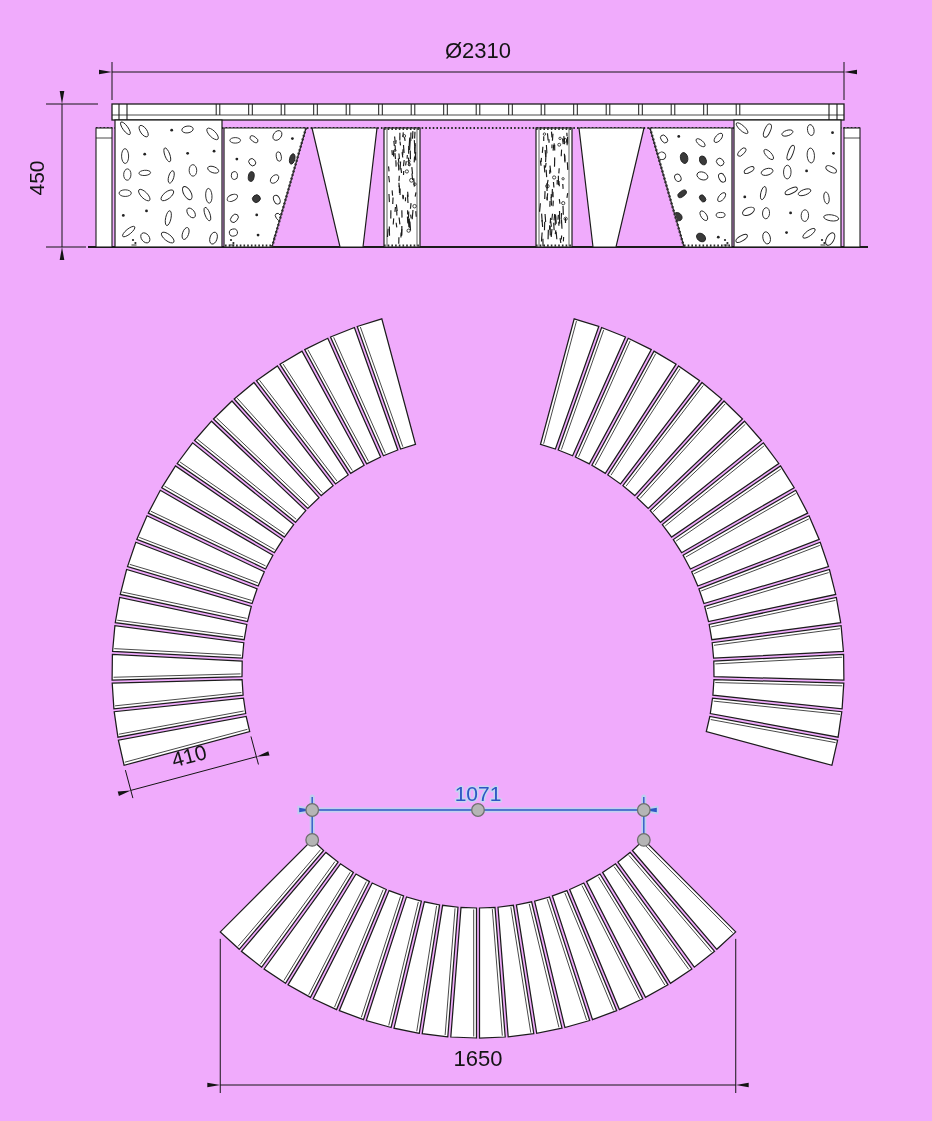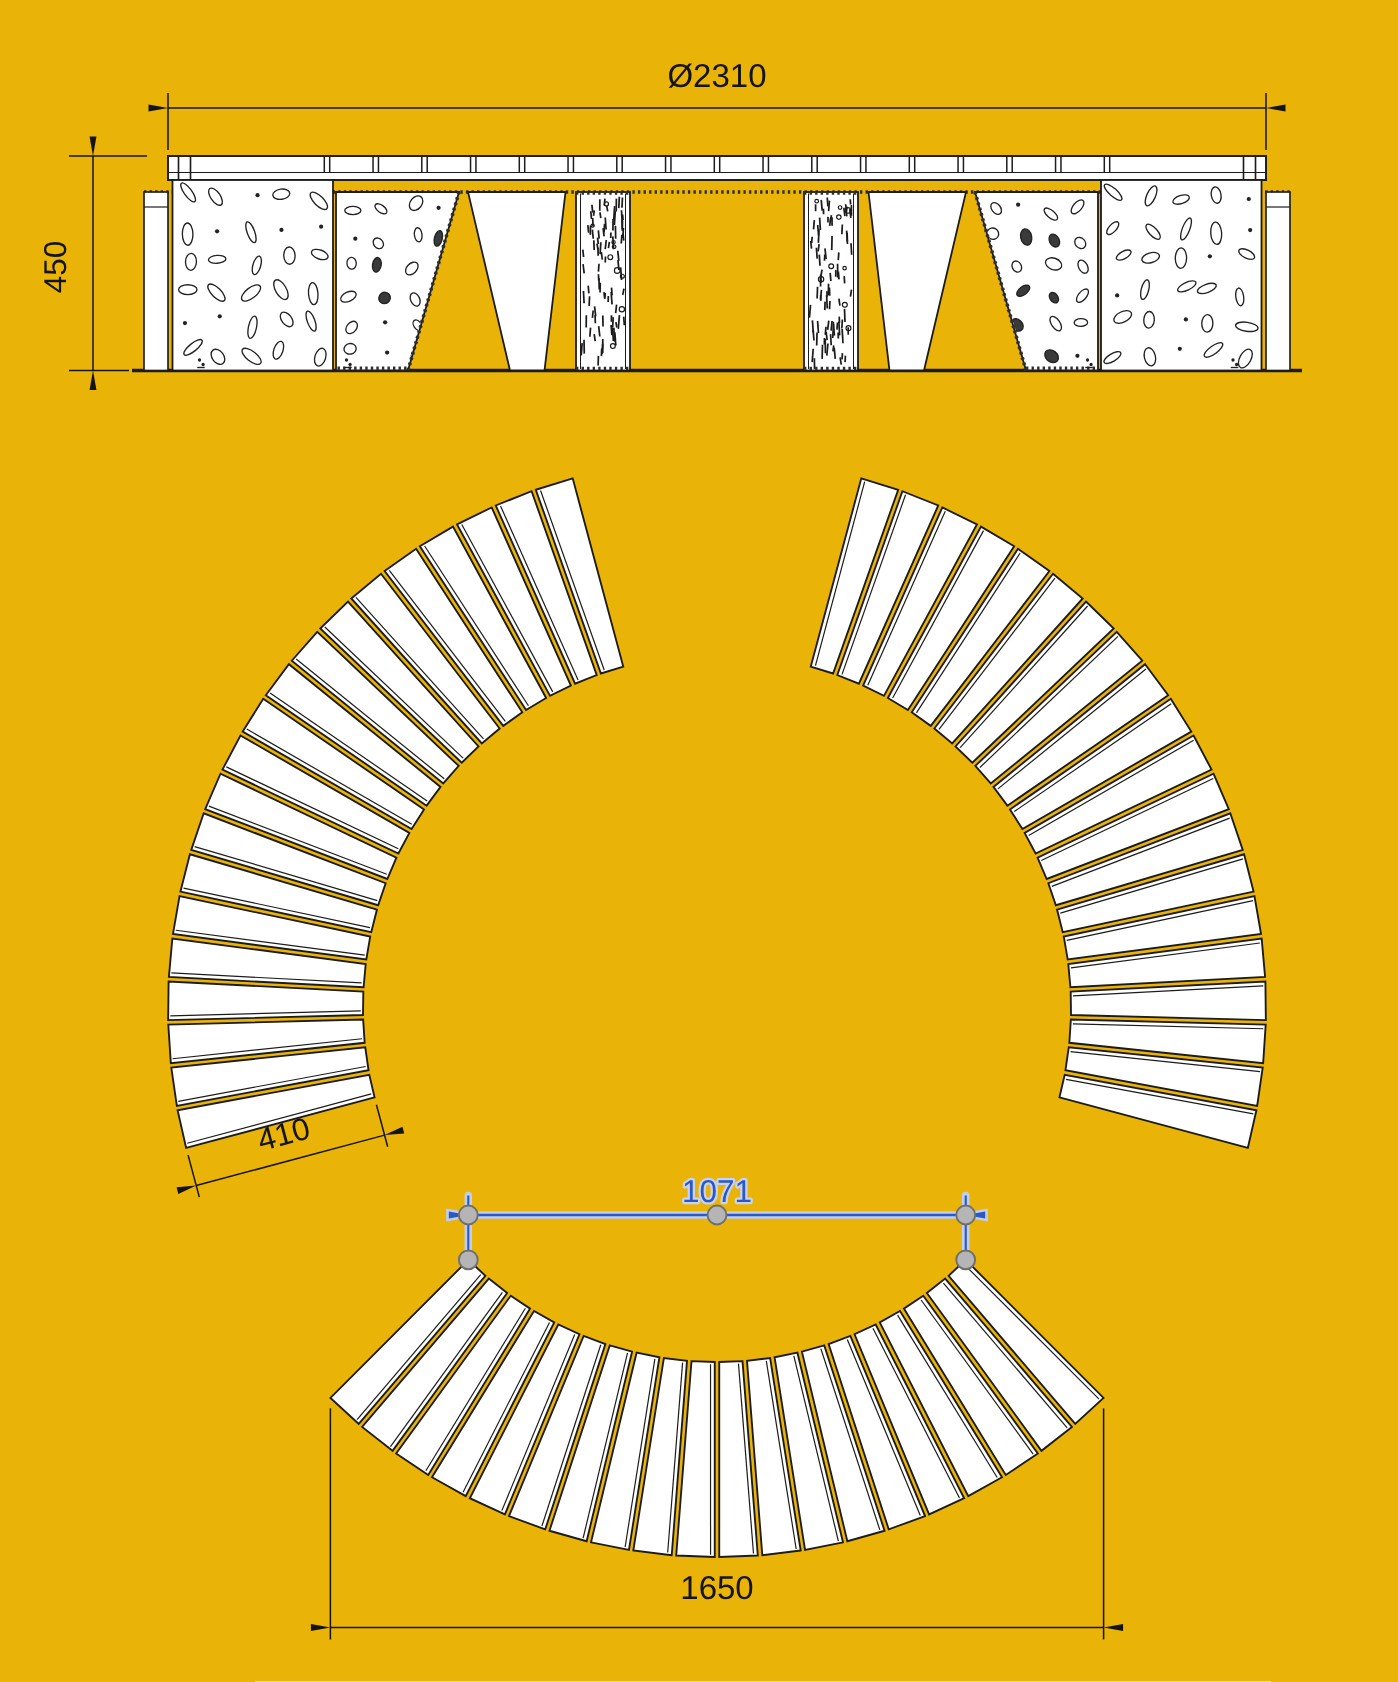--- a/index.html
+++ b/index.html
@@ -1,16 +1,16 @@
 <!DOCTYPE html>
 <html><head>
 <meta charset="utf-8">
 <style>
   html,body{margin:0;padding:0;background:#ffffff;}
-  .stage{position:relative;width:932px;height:1121px;background:#eab308;overflow:hidden;}
+  .stage{position:relative;width:932px;height:1121px;background:#f0abfc;overflow:hidden;}
   svg{position:absolute;left:0;top:0;}
   .dim-text{font-family:"Liberation Sans",sans-serif;font-size:21px;fill:#141414;text-anchor:middle;}
   .dim-text.big{font-size:22px;}
   .dim-text.blue{fill:#2d57c4;paint-order:stroke;stroke:#c6d4f2;stroke-width:3px;stroke-linejoin:round;}
 </style>
 </head>
 <body>
 
 <div class="stage">
   <svg id="drawing" width="932" height="1121" viewBox="0 0 932 1121">

